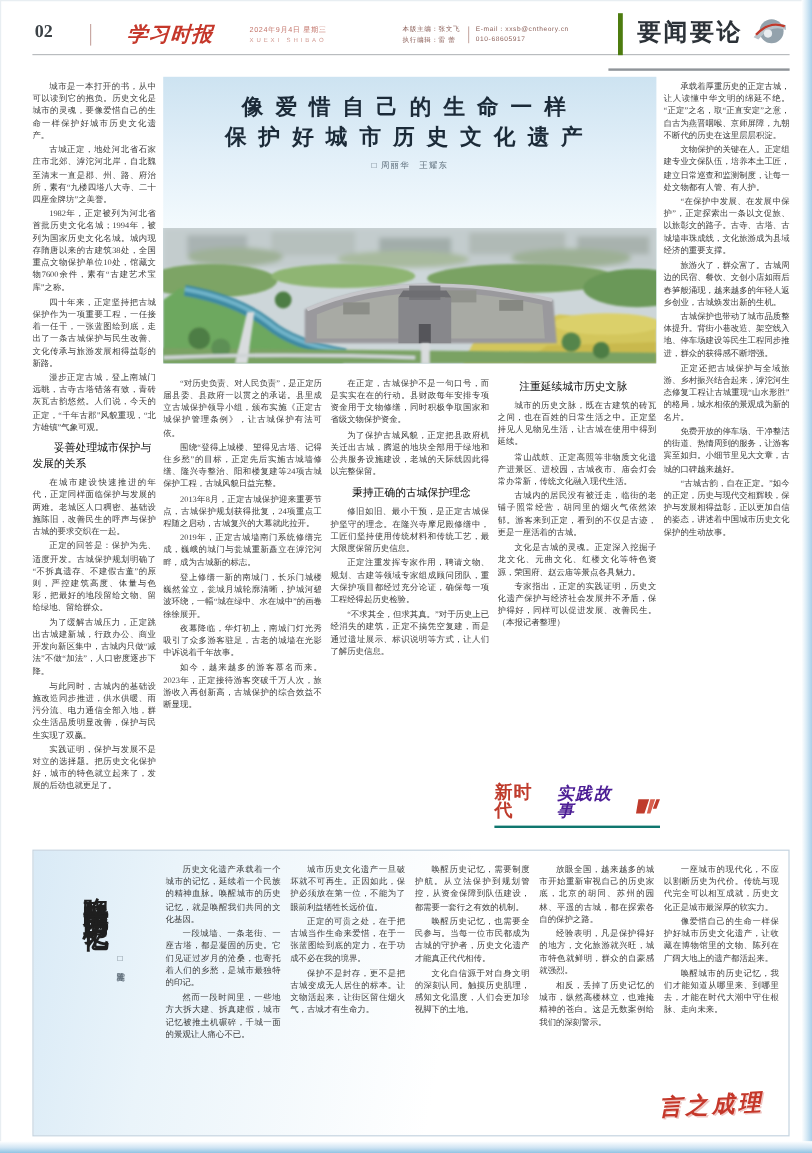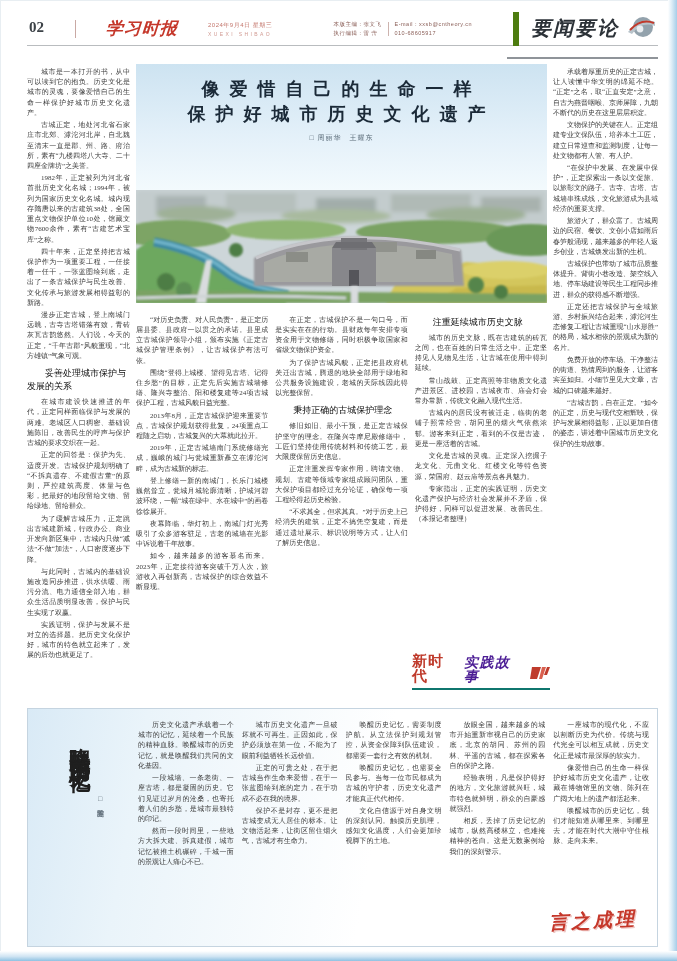--- a/index.html
+++ b/index.html
@@ -19,38 +19,38 @@
             font-style:italic;transform:skewX(-4deg);white-space:nowrap;}
   .date-block{margin-left:7px;display:flex;flex-direction:column;gap:1px;}
   .date-line{font-size:6px;color:#c4766c;letter-spacing:.5px;font-family:"Liberation Sans",sans-serif;}
   .pinyin-line{font-size:5px;color:#d19a92;letter-spacing:2.4px;font-family:"Liberation Sans",sans-serif;}
   .hspacer{flex:1;}
   .editor-info{display:flex;align-items:center;gap:6px;margin-right:10px;}
   .editor-col{display:flex;flex-direction:column;gap:2px;}
   .editor-line{font-size:5.5px;color:#8a5e57;letter-spacing:.5px;white-space:nowrap;
                font-family:"Liberation Sans",sans-serif;}
   .editor-sep{width:1px;height:14px;background:#cdb3ae;}
-  .section-block{border-left:6px solid #4d7c0f;padding:2px 2px 4px 12px;margin-left:8px;
-                 display:flex;align-items:flex-end;gap:7px;font-style:italic;}
+  .section-block{border-left:4px solid #4d7c0f;padding:2px 2px 4px 12px;margin-left:8px;
+                 display:flex;align-items:flex-start;gap:7px;}
   .section-title{font-size:20px;font-weight:900;color:#2c3238;letter-spacing:2px;
                  font-family:"DejaVu Sans","Liberation Sans",sans-serif;white-space:nowrap;}
   .thick-rule{position:absolute;left:507px;top:57px;width:151px;height:2px;background:#8f9499;}
   
   .main{position:absolute;left:27px;top:64px;width:631px;height:638px;display:flex;gap:6px;}
   .col-left{width:103px;overflow:hidden;padding-top:3px;}
   .col-right{flex:1;overflow:hidden;padding-top:3px;}
   .center{width:411px;display:flex;flex-direction:column;}
   .title-block{height:126px;box-sizing:border-box;padding-top:13px;text-align:center;
                background:linear-gradient(180deg,#cde3f1 0%,#e3f0f9 55%,#f3fafd 100%);}
   .headline{font-weight:700;font-size:18px;letter-spacing:10px;color:#1b2a38;line-height:1.38;white-space:nowrap;}
   .subtitle{margin-top:6px;font-size:10.5px;font-weight:600;letter-spacing:3px;color:#2e3d4a;}
   .byline{margin-top:6px;font-size:7px;color:#5a6b78;letter-spacing:1px;}
   .photo{height:113px;overflow:hidden;background:#bcd0d8;}
   .photo svg{display:block;}
-  .center-cols{margin-top:12px;display:flex;gap:7px;height:388px;justify-content:flex-end;}
+  .center-cols{margin-top:12px;display:flex;gap:7px;height:388px;}
   .ccol{flex:1;overflow:hidden;}
   .ccol-c-body{height:330px;overflow:hidden;}
   
   .para{font-size:7px;line-height:1.46;text-align:justify;text-indent:2em;
         color:#3b3b3b;margin:0 0 2px 0;}
   .col-heading{font-size:9px;font-weight:400;color:#0d0d0d;margin:6px 0 4px;
                text-indent:2em;line-height:1.45;}
   
   .banner{margin-top:9px;display:flex;align-items:flex-end;justify-content:center;gap:5px;
           border-bottom:2px solid #0f766e;padding-bottom:4px;width:104%;margin-left:-2%;}

